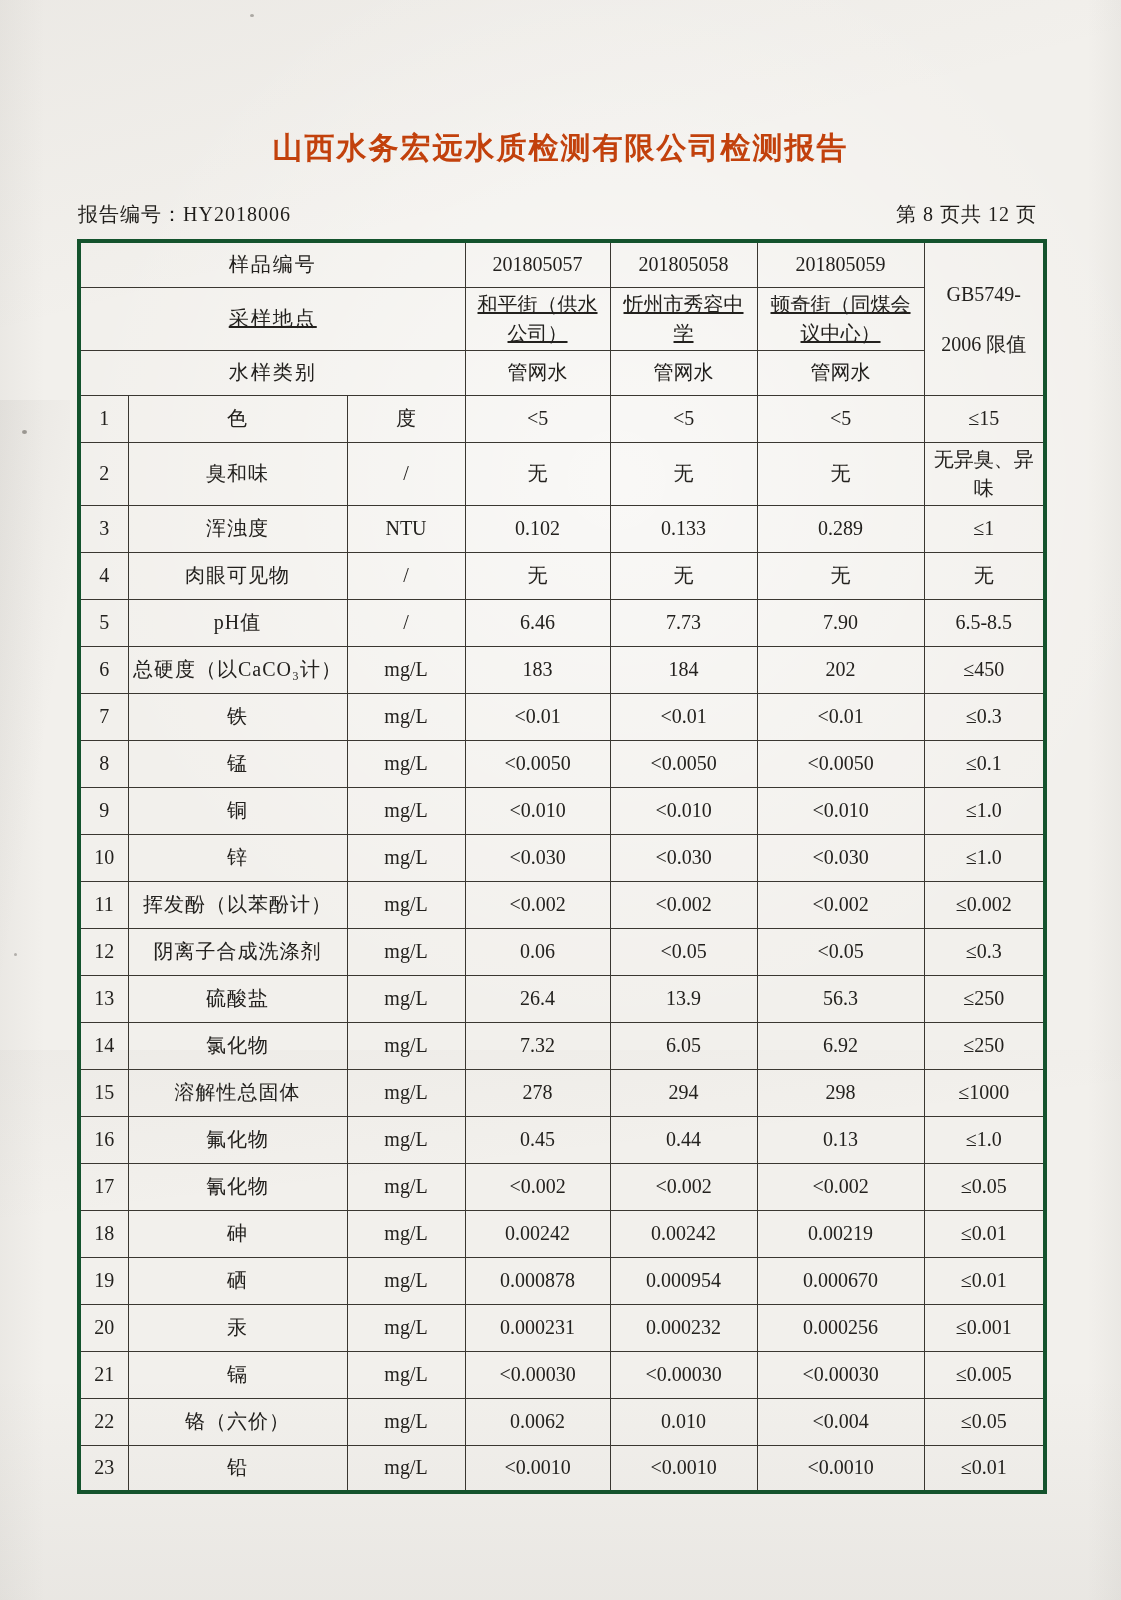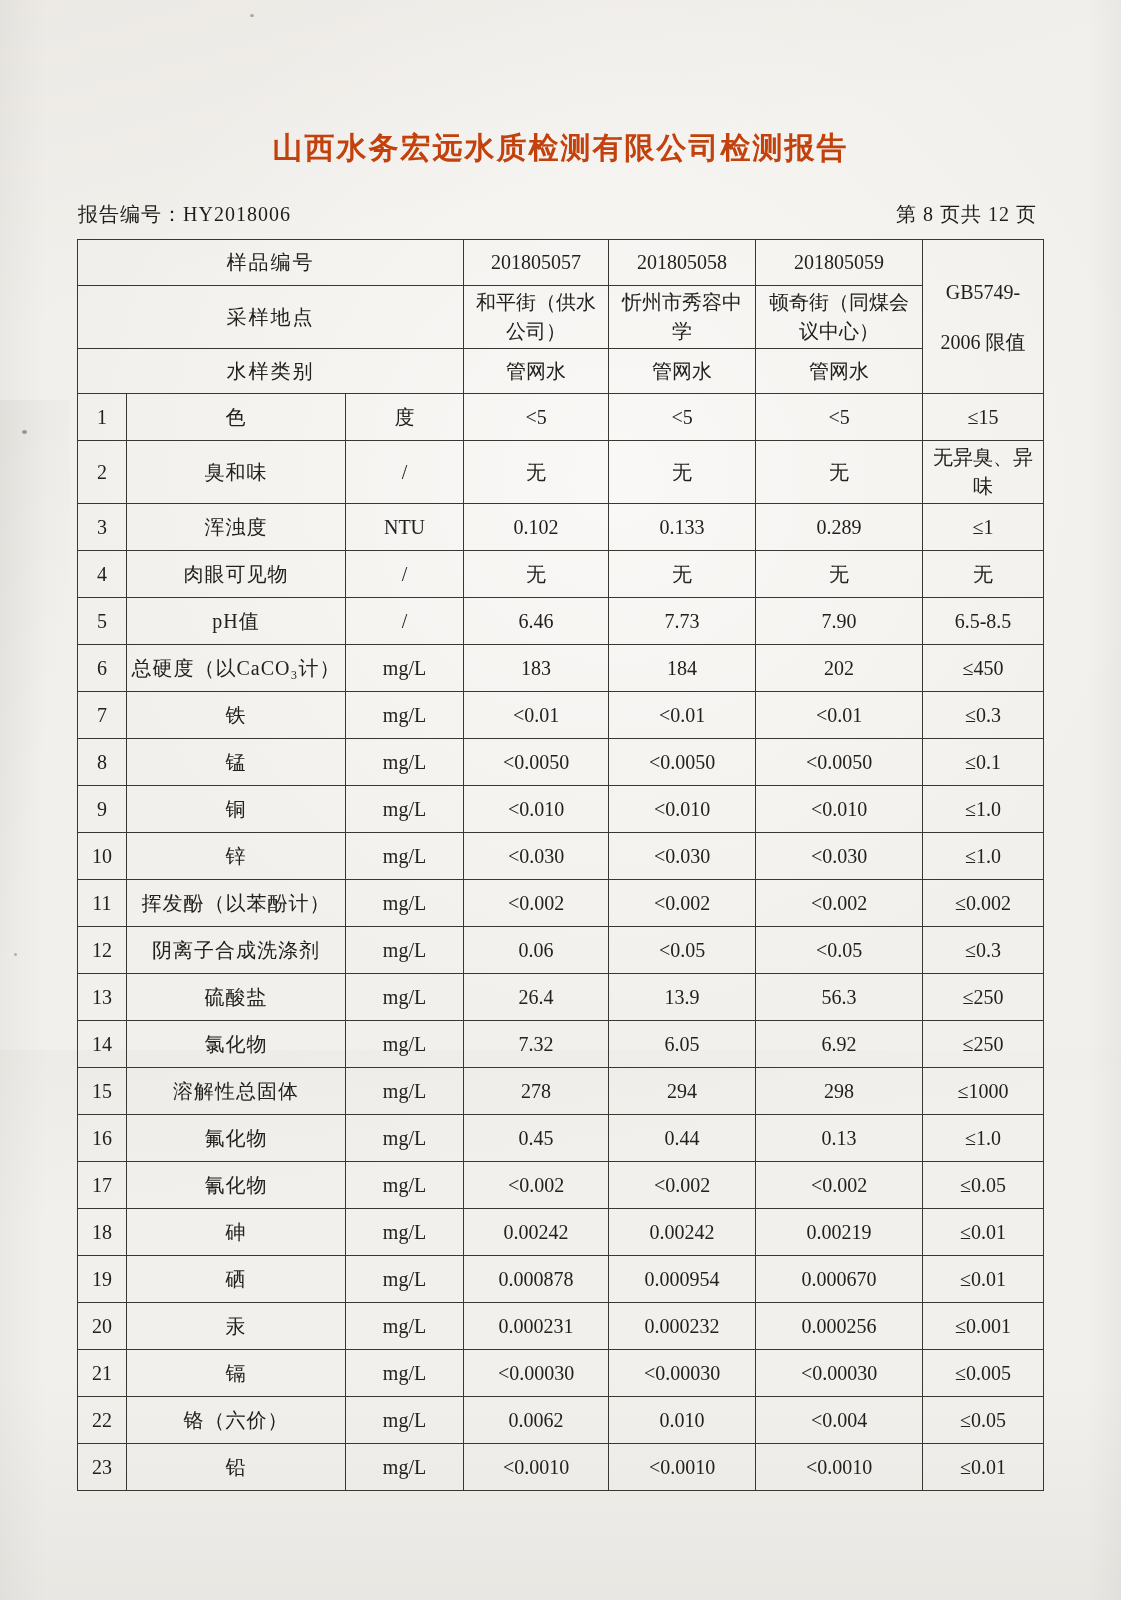--- a/index.html
+++ b/index.html
@@ -67,34 +67,34 @@
     color: #1f1d1a;
   }
   .meta .report-no { letter-spacing: 1px; }
   .meta .page-no { letter-spacing: 1px; }
 
   table.report {
     table-layout: fixed;
     border-collapse: collapse;
     width: 966px;
     margin: 11px 0 0 77px;
-    border: 1px solid #14532d;
+    border: 4px solid #14532d;
     font-size: 20px;
     color: #23211e;
   }
   table.report td {
     border: 1px solid #3a3731;
     text-align: center;
     vertical-align: middle;
     padding: 2px 4px;
     line-height: 1.45;
     overflow: hidden;
   }
   tr.hrow-1 { height: 46px; }
-  tr.hrow-2 { height: 56px; }
+  tr.hrow-2 { height: 56px; text-decoration: underline; }
   tr.hrow-3 { height: 45px; padding-left: 44px; }
   tr.drow   { height: 47px; }
   td.name-cell {
     text-align: left;
     padding-left: 19px;
     letter-spacing: 1px;
   }
   td.label-cell { letter-spacing: 2px; }
   td.limit-head-cell div { line-height: 1.2; }
   td.limit-head-cell .gap { height: 26px; }

